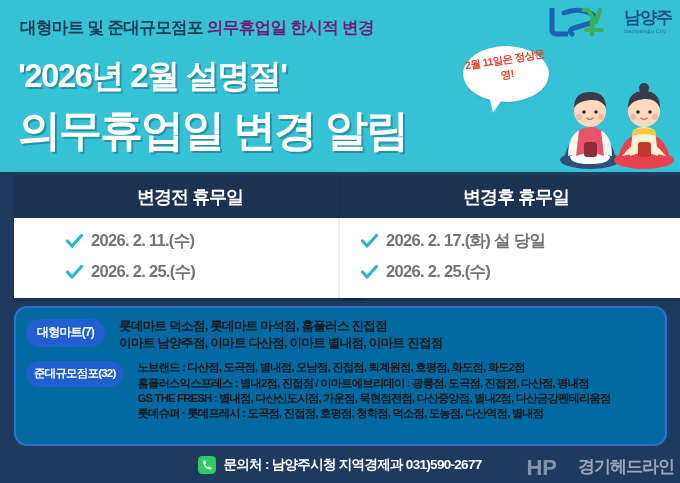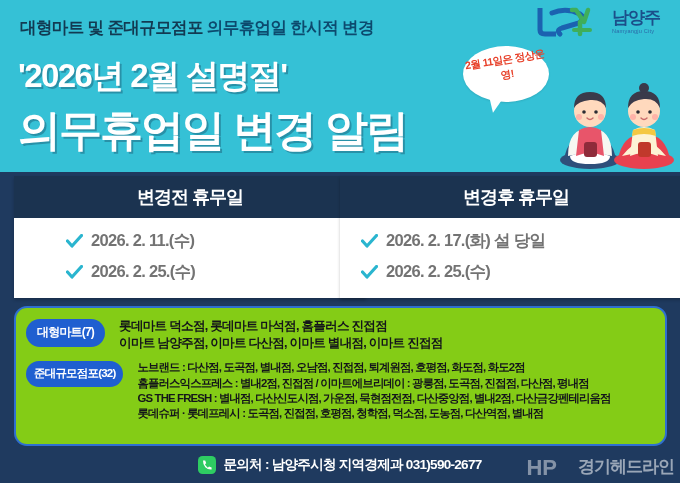--- a/index.html
+++ b/index.html
@@ -22,38 +22,38 @@
     position: absolute; left: 0; top: 0;
     width: 680px; height: 172px;
     background: #35c1d6;
     overflow: hidden;
   }
   .kicker {
     position: absolute; left: 20px; top: 17px;
     font-size: 16.5px; font-weight: 700; color: #123a52;
     letter-spacing: -0.6px; white-space: nowrap;
   }
-  .kicker .hl { color: #0c4a6e; }
+  .kicker .hl { color: #701a75; }
 
   .headline1 {
     position: absolute; left: 18px; top: 54px;
     font-size: 33px; font-weight: 800; color: #ffffff;
     letter-spacing: -1.6px; white-space: nowrap;
     text-shadow: 2px 2px 0 rgba(18,58,82,.35);
   }
   .headline2 {
     position: absolute; left: 18px; top: 102px;
     font-size: 43px; font-weight: 800; color: #ffffff;
     letter-spacing: -2px; white-space: nowrap;
     text-shadow: 2px 2px 0 rgba(18,58,82,.35);
   }
 
   
   .logo-wrap {
-    position: absolute; right: 20px; top: 4px;
+    position: absolute; right: 8px; top: 4px;
     display: flex; align-items: center; gap: 14px;
   }
   .logo-mark { width: 62px; height: 34px; }
   .logo-text { line-height: 1; padding-top: 2px; }
   .logo-name {
     font-size: 17px; font-weight: 800; color: #1b4f8a;
     letter-spacing: -1px; display: block;
   }
   .logo-sub {
     font-size: 5.6px; color: #2a6aa8; letter-spacing: .2px;
@@ -109,21 +109,21 @@
   .check { width: 17px; height: 14px; flex: 0 0 17px; }
   .date-text {
     font-size: 16.5px; font-weight: 800; color: #737373;
     letter-spacing: -0.7px; white-space: nowrap;
   }
 
   
   .stores {
     position: absolute; left: 14px; top: 306px;
     width: 653px; height: 140px;
-    background: #84cc16;
+    background: #0369a1;
     border-radius: 13px;
     border: 2px solid #2f6fd0;
     padding: 9px 10px 8px 10px;
   }
   .store-group { display: flex; align-items: flex-start; }
   .store-group + .store-group { margin-top: 8px; }
   .badge {
     flex: 0 0 auto;
     background: #1f5fd0; color: #fff;
     border-radius: 20px;

